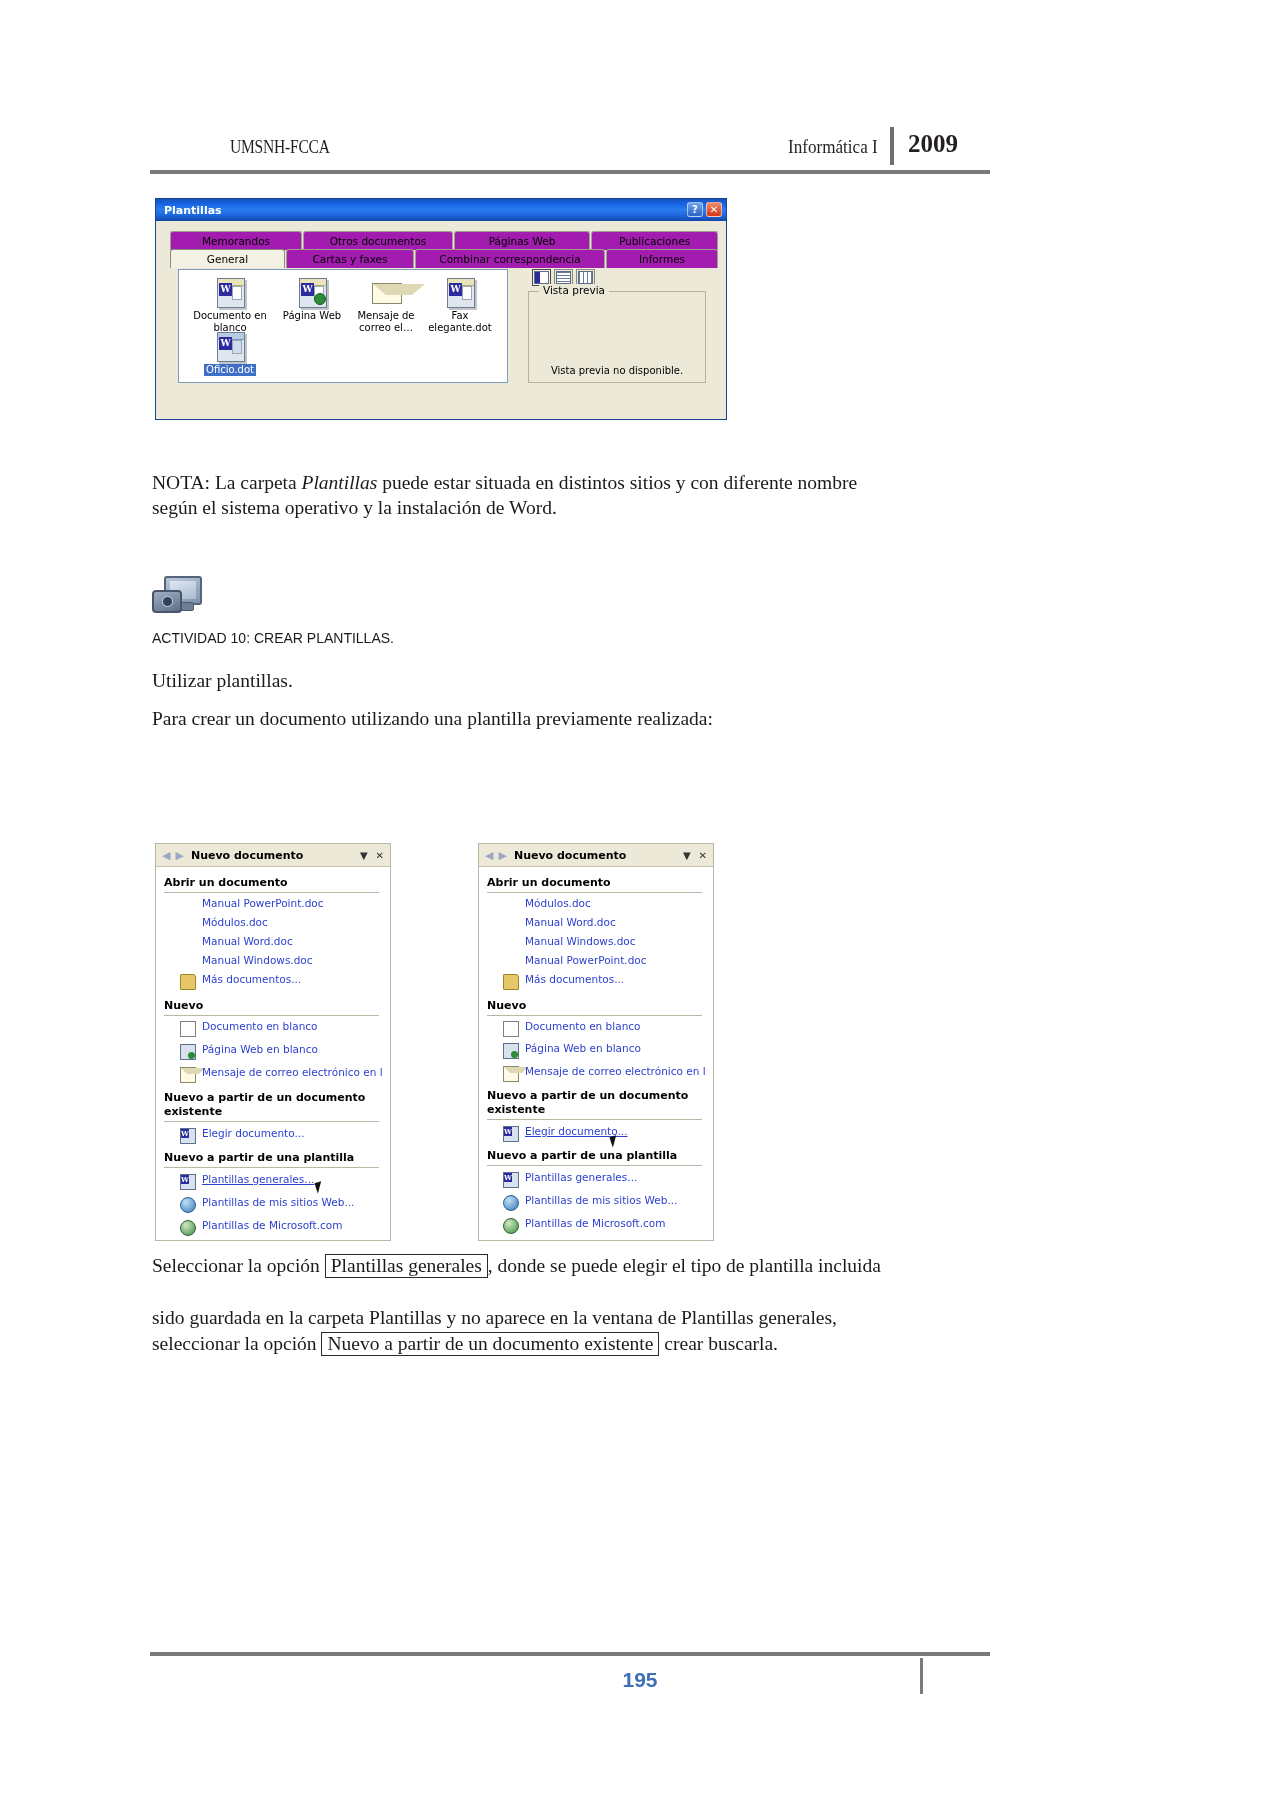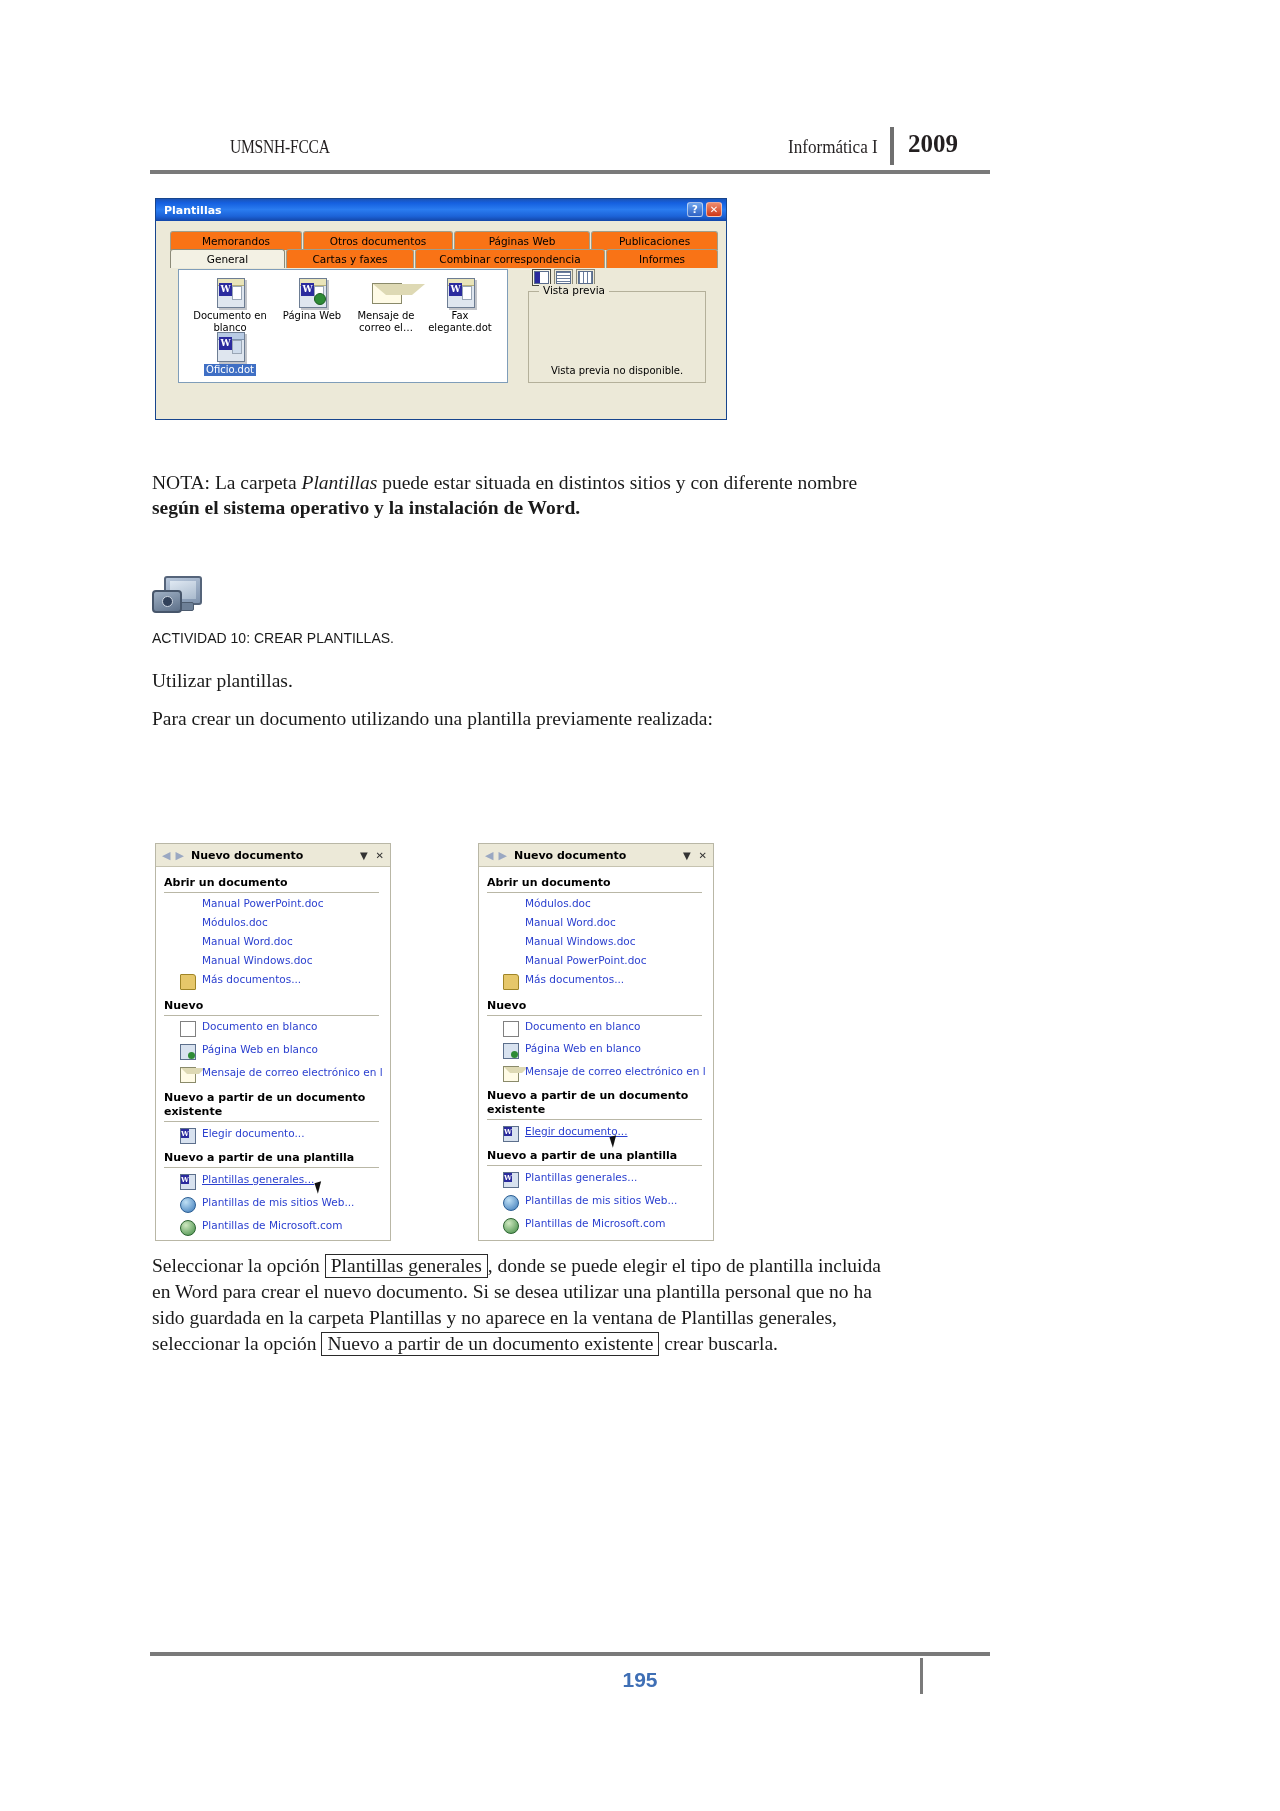--- a/index.html
+++ b/index.html
@@ -72,21 +72,21 @@
   .tbtn.help { background:linear-gradient(180deg,#6fa5ee,#2f63c4); }
   .tbtn.close { background:linear-gradient(180deg,#ef8c6e,#cf3718); }
 
   .dlg-body { position:absolute; left:0; top:22px; width:100%; bottom:0; }
 
   .tabrow { position:absolute; left:14px; width:548px; height:19px; }
   .tabrow.r1 { top:10px; }
   .tabrow.r2 { top:28px; }
   .tab {
     position:absolute; top:0; height:19px;
-    background:#f97316;
+    background:#a21caf;
     border:1px solid #a09e8c; border-bottom:none;
     border-radius:3px 3px 0 0;
     font-size:10.5px; color:#000;
     display:flex; align-items:center; justify-content:center;
     box-sizing:border-box;
   }
   .tab.sel { background:#f3f1e4; border-color:#8c8a78; }
 
   .listpane {
     position:absolute; left:22px; top:48px;
@@ -392,21 +392,21 @@
           <div class="grp-cap">Vista previa</div>
           <div class="grp-note">Vista previa no disponible.</div>
         </div>
       </div>
     </div>
   </div>
 
   <div class="ptxt" style="left:152px;top:470px;width:830px;">
     <span>NOTA: La carpeta </span><i>Plantillas</i><span> puede estar situada en distintos sitios y con diferente nombre</span>
   </div>
-  <div class="ptxt nj" style="left:152px;top:495px;width:830px;font-weight:bold;">según el sistema operativo y la instalación de Word.</div>
+  <div class="ptxt nj" style="left:152px;top:495px;width:830px;">según el sistema operativo y la instalación de Word.</div>
 
   <div class="act-ico">
     <div class="mon"></div>
       <div class="base"></div>
       <div class="cam"></div>
   </div>
 
   <div class="actv">ACTIVIDAD 10: CREAR PLANTILLAS.</div>
 
   <div class="ptxt nj" style="left:152px;top:668px;width:830px;">Utilizar plantillas.</div>
@@ -502,21 +502,20 @@
     <div class="lnk-ico ico-sphere" style="left:24px;top:351px;"></div>
     <div class="lnk" style="left:46px;top:350px;">Plantillas de mis sitios Web...</div>
     <div class="lnk-ico ico-msweb" style="left:24px;top:374px;"></div>
     <div class="lnk" style="left:46px;top:373px;">Plantillas de Microsoft.com</div>
   </div>
 
   <div class="ptxt nj" style="left:152px;top:1253px;width:840px;white-space:nowrap;">
     <span>Seleccionar la opción</span>
     <span class="boxed">Plantillas generales</span><span>, donde se puede elegir el tipo de plantilla incluida</span>
   </div>
-  <div class="ptxt" style="left:152px;top:1279px;width:830px;">en Word para crear el nuevo documento. Si se desea utilizar una plantilla personal que no ha</div>
   <div class="ptxt" style="left:152px;top:1305px;width:830px;">sido guardada en la carpeta Plantillas y no aparece en la ventana de Plantillas generales,</div>
   <div class="ptxt nj" style="left:152px;top:1331px;width:840px;white-space:nowrap;">
     <span>seleccionar la opción</span>
     <span class="boxed">Nuevo a partir de un documento existente</span>
     <span>crear buscarla.</span>
   </div>
 
   <div class="pagenum-rule"></div>
   <div class="pagenum-v"></div>
   <div class="pagenum">195</div>

